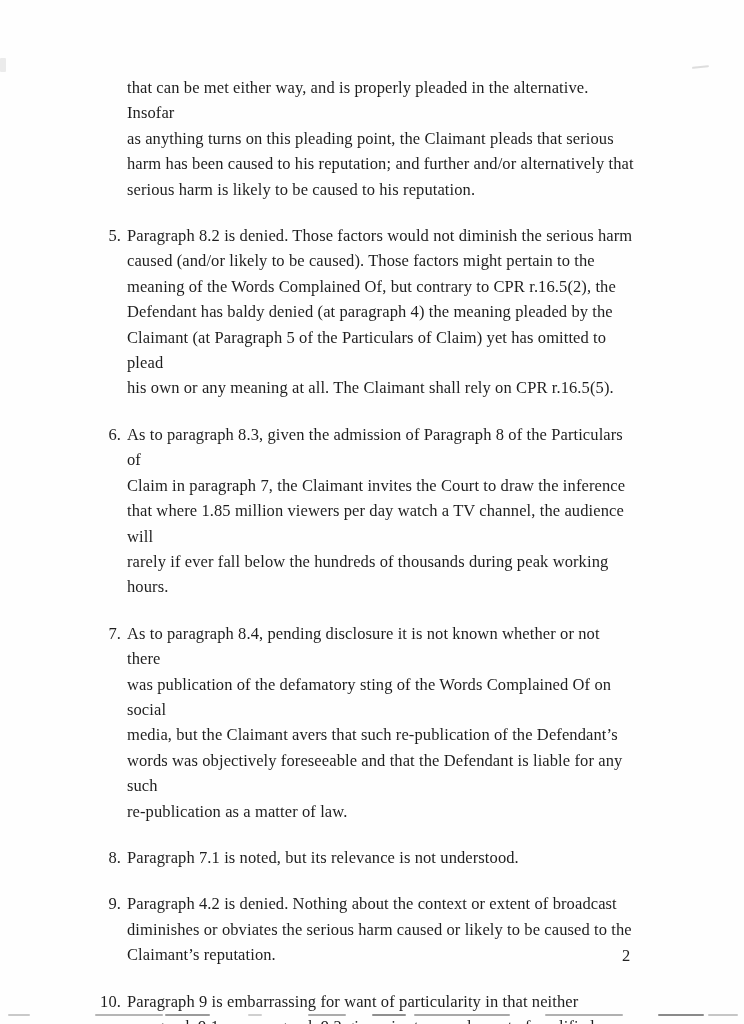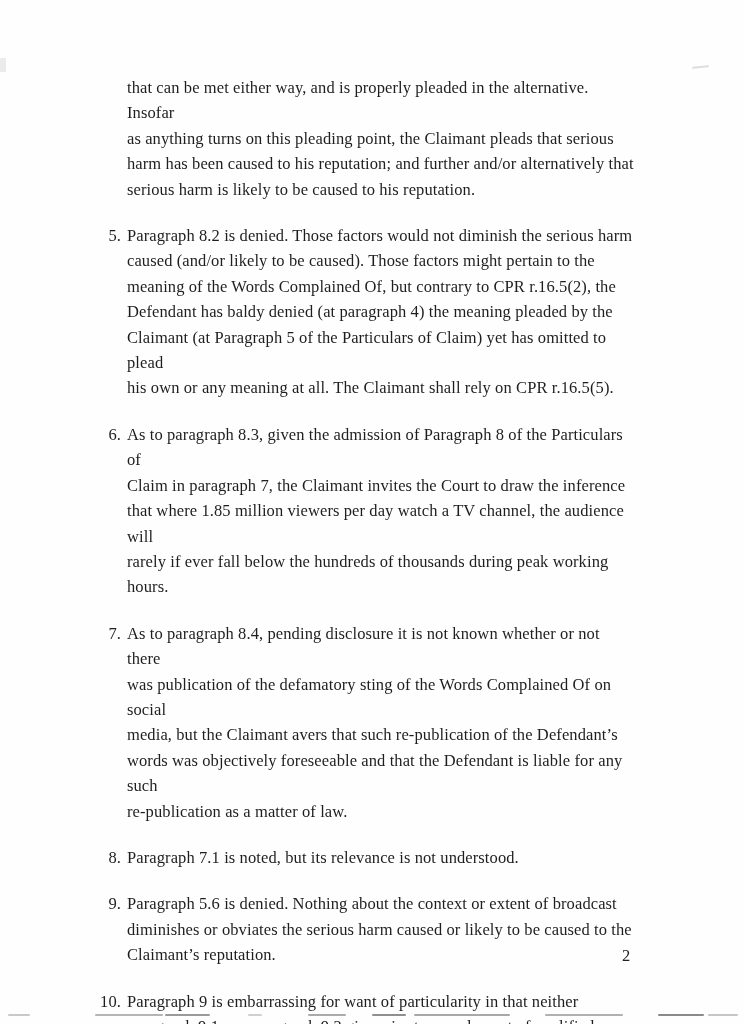--- a/index.html
+++ b/index.html
@@ -108,21 +108,21 @@
 re-publication as a matter of law.</div>
     </div>
 
     <div class="para">
       <div class="num">8.</div>
       <div class="ptext">Paragraph 7.1 is noted, but its relevance is not understood.</div>
     </div>
 
     <div class="para">
       <div class="num">9.</div>
-      <div class="ptext">Paragraph 5.6 is denied. Nothing about the context or extent of broadcast
+      <div class="ptext">Paragraph 4.2 is denied. Nothing about the context or extent of broadcast
 diminishes or obviates the serious harm caused or likely to be caused to the
 Claimant’s reputation.</div>
     </div>
 
     <div class="para">
       <div class="num">10.</div>
       <div class="ptext">Paragraph 9 is embarrassing for want of particularity in that neither
 paragraph 9.1 nor paragraph 9.2 gives rise to any element of qualified
 privilege. Merely agreeing to be interviewed by the media does not give rise to
 the ‘response to legitimate enquiry’ form of qualified privilege. Any

